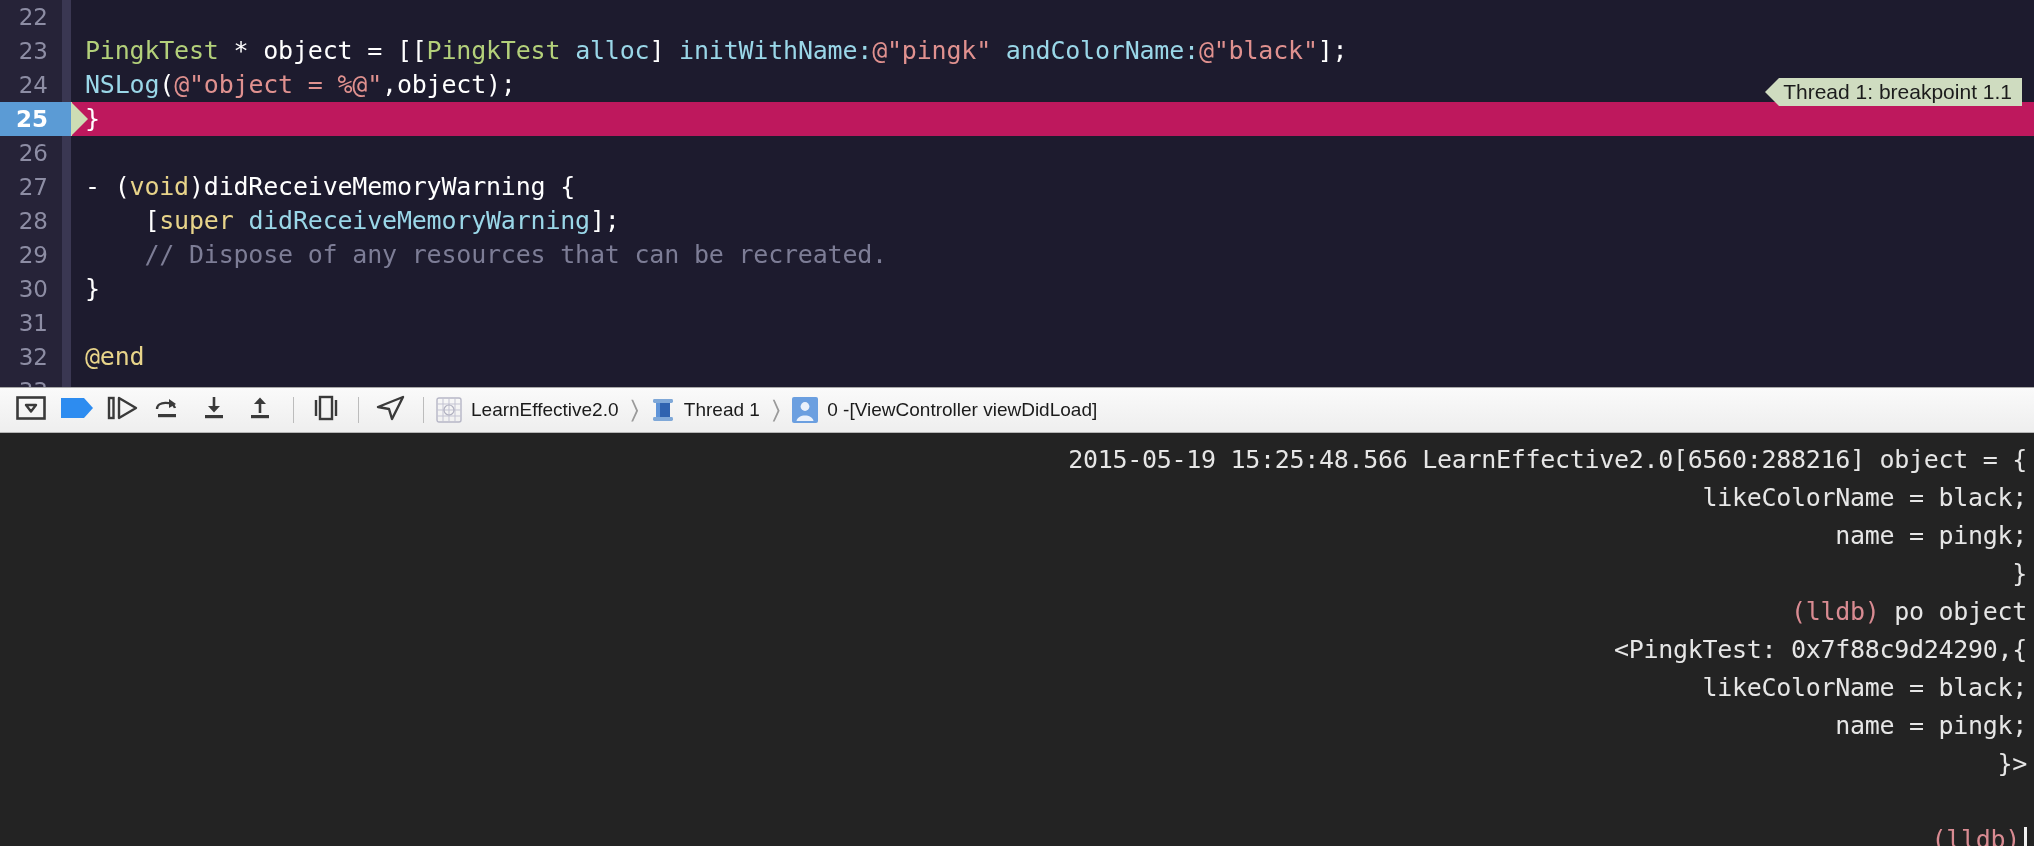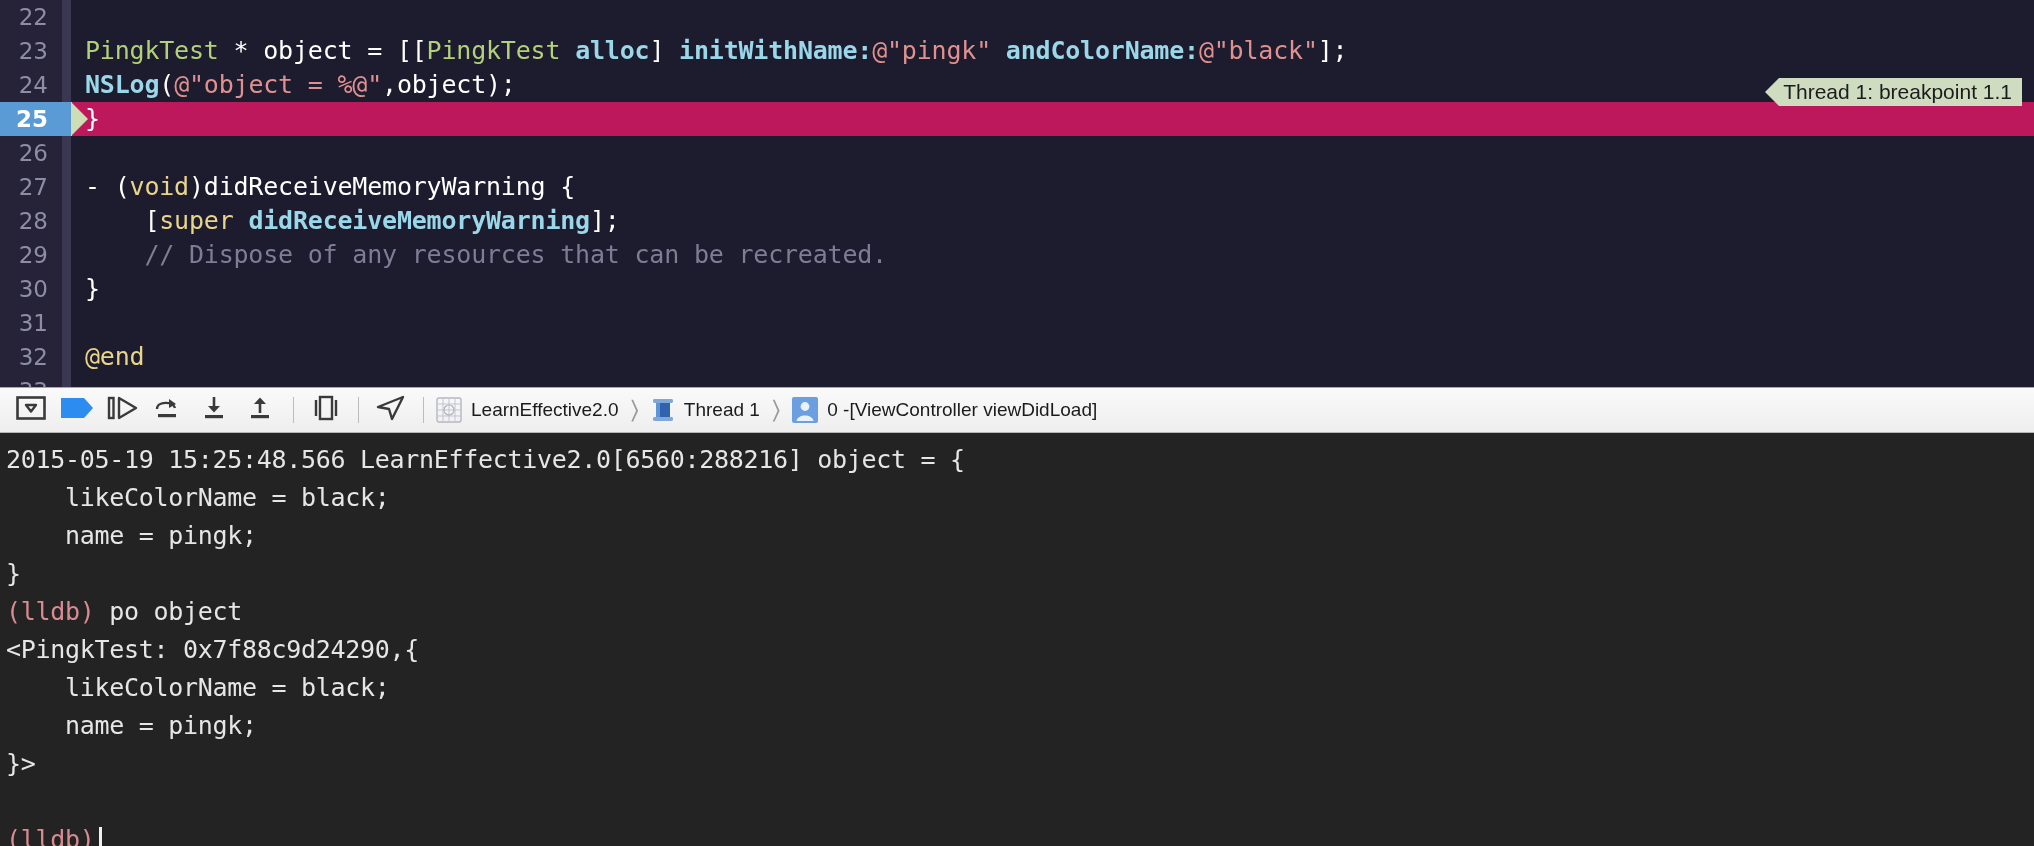--- a/index.html
+++ b/index.html
@@ -80,21 +80,21 @@
     position: absolute;
     left: 71px; top: 0;
     width: 1px; height: 34px;
     background: #cdddb4;
     z-index: 4;
   }
 
   
   .t-cls   { color: #b3d07a; }
   .t-plain { color: #ffffff; }
-  .t-meth  { color: #9ad7e8; font-weight: bold; }
+  .t-meth  { color: #9ad7e8; }
   .t-str   { color: #e0918f; }
   .t-kw    { color: #e8d48a; }
   .t-cmt   { color: #7d7d96; }
   .t-pre   { color: #e8d48a; }
 
   
   .bp-bubble {
     position: absolute;
     right: 12px;
     top: 78px;
@@ -156,22 +156,23 @@
     color: #9a9a9a;
     font-size: 25px;
     padding: 0 9px;
     font-family: "DejaVu Sans", sans-serif;
   }
 
   
   .console {
     flex: 1;
     background: #232323;
-    padding: 8px 16px 0 6px;
+    padding: 8px 7px 0 6px;
     overflow: hidden;
+    text-align: right;
   }
   .cline {
     height: 38px;
     line-height: 38px;
     font-size: 25px;
     font-family: "DejaVu Sans Mono", monospace;
     color: #e6e6e6;
     white-space: pre;
     letter-spacing: -0.3px;
   }

